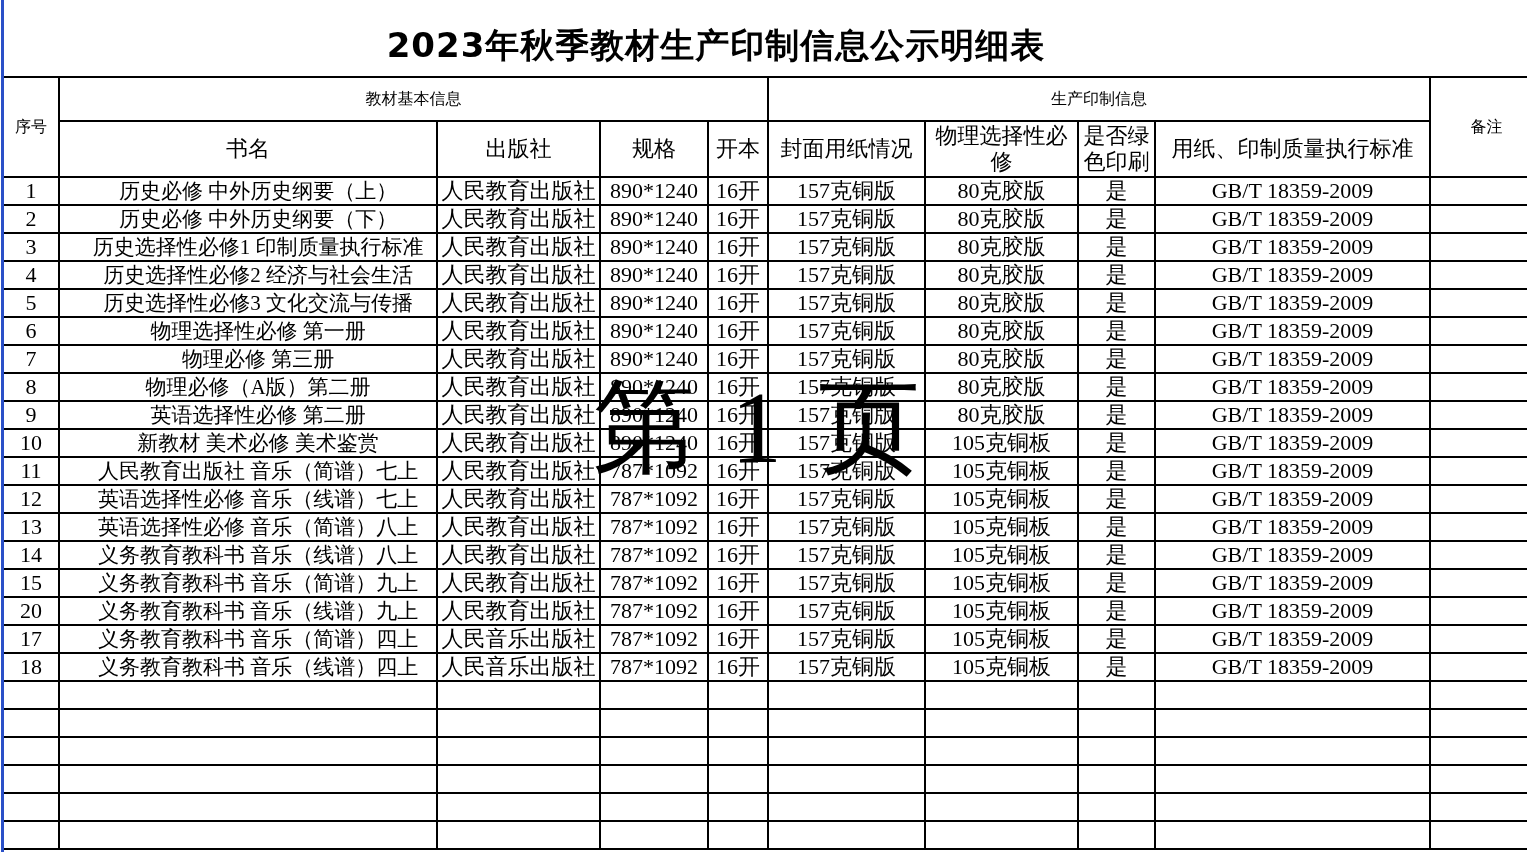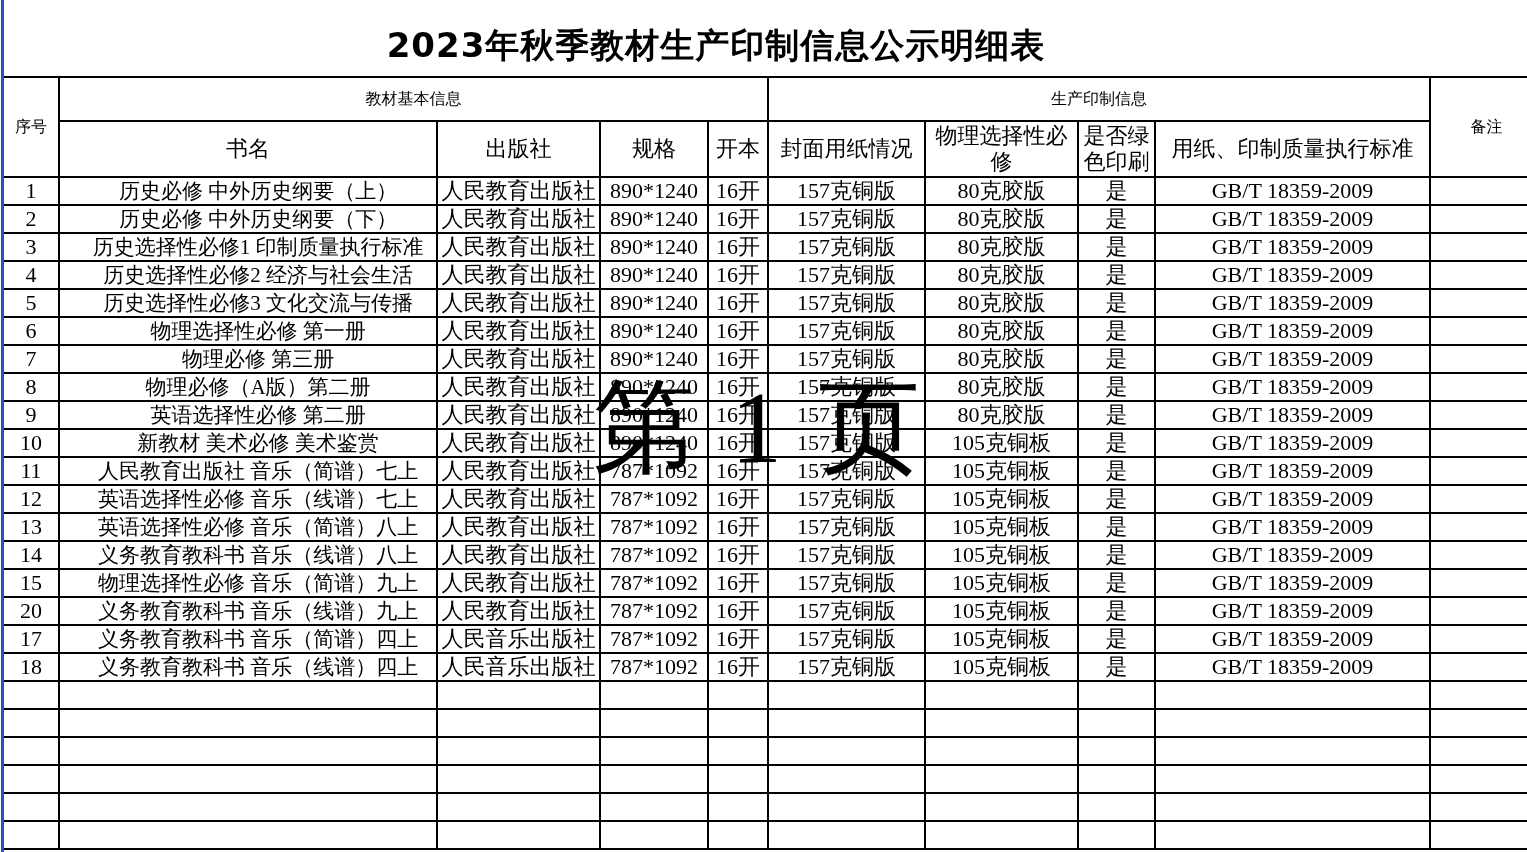--- a/index.html
+++ b/index.html
@@ -248,21 +248,21 @@
         <td>787*1092</td>
         <td>16开</td>
         <td>157克铜版</td>
         <td>105克铜板</td>
         <td>是</td>
         <td>GB/T 18359-2009</td>
         <td></td>
       </tr>
       <tr>
         <td>15</td>
-        <td class="left">物理选择性必修 音乐（简谱）九上</td>
+        <td class="left">义务教育教科书 音乐（简谱）九上</td>
         <td>人民教育出版社</td>
         <td>787*1092</td>
         <td>16开</td>
         <td>157克铜版</td>
         <td>105克铜板</td>
         <td>是</td>
         <td>GB/T 18359-2009</td>
         <td></td>
       </tr>
       <tr>

